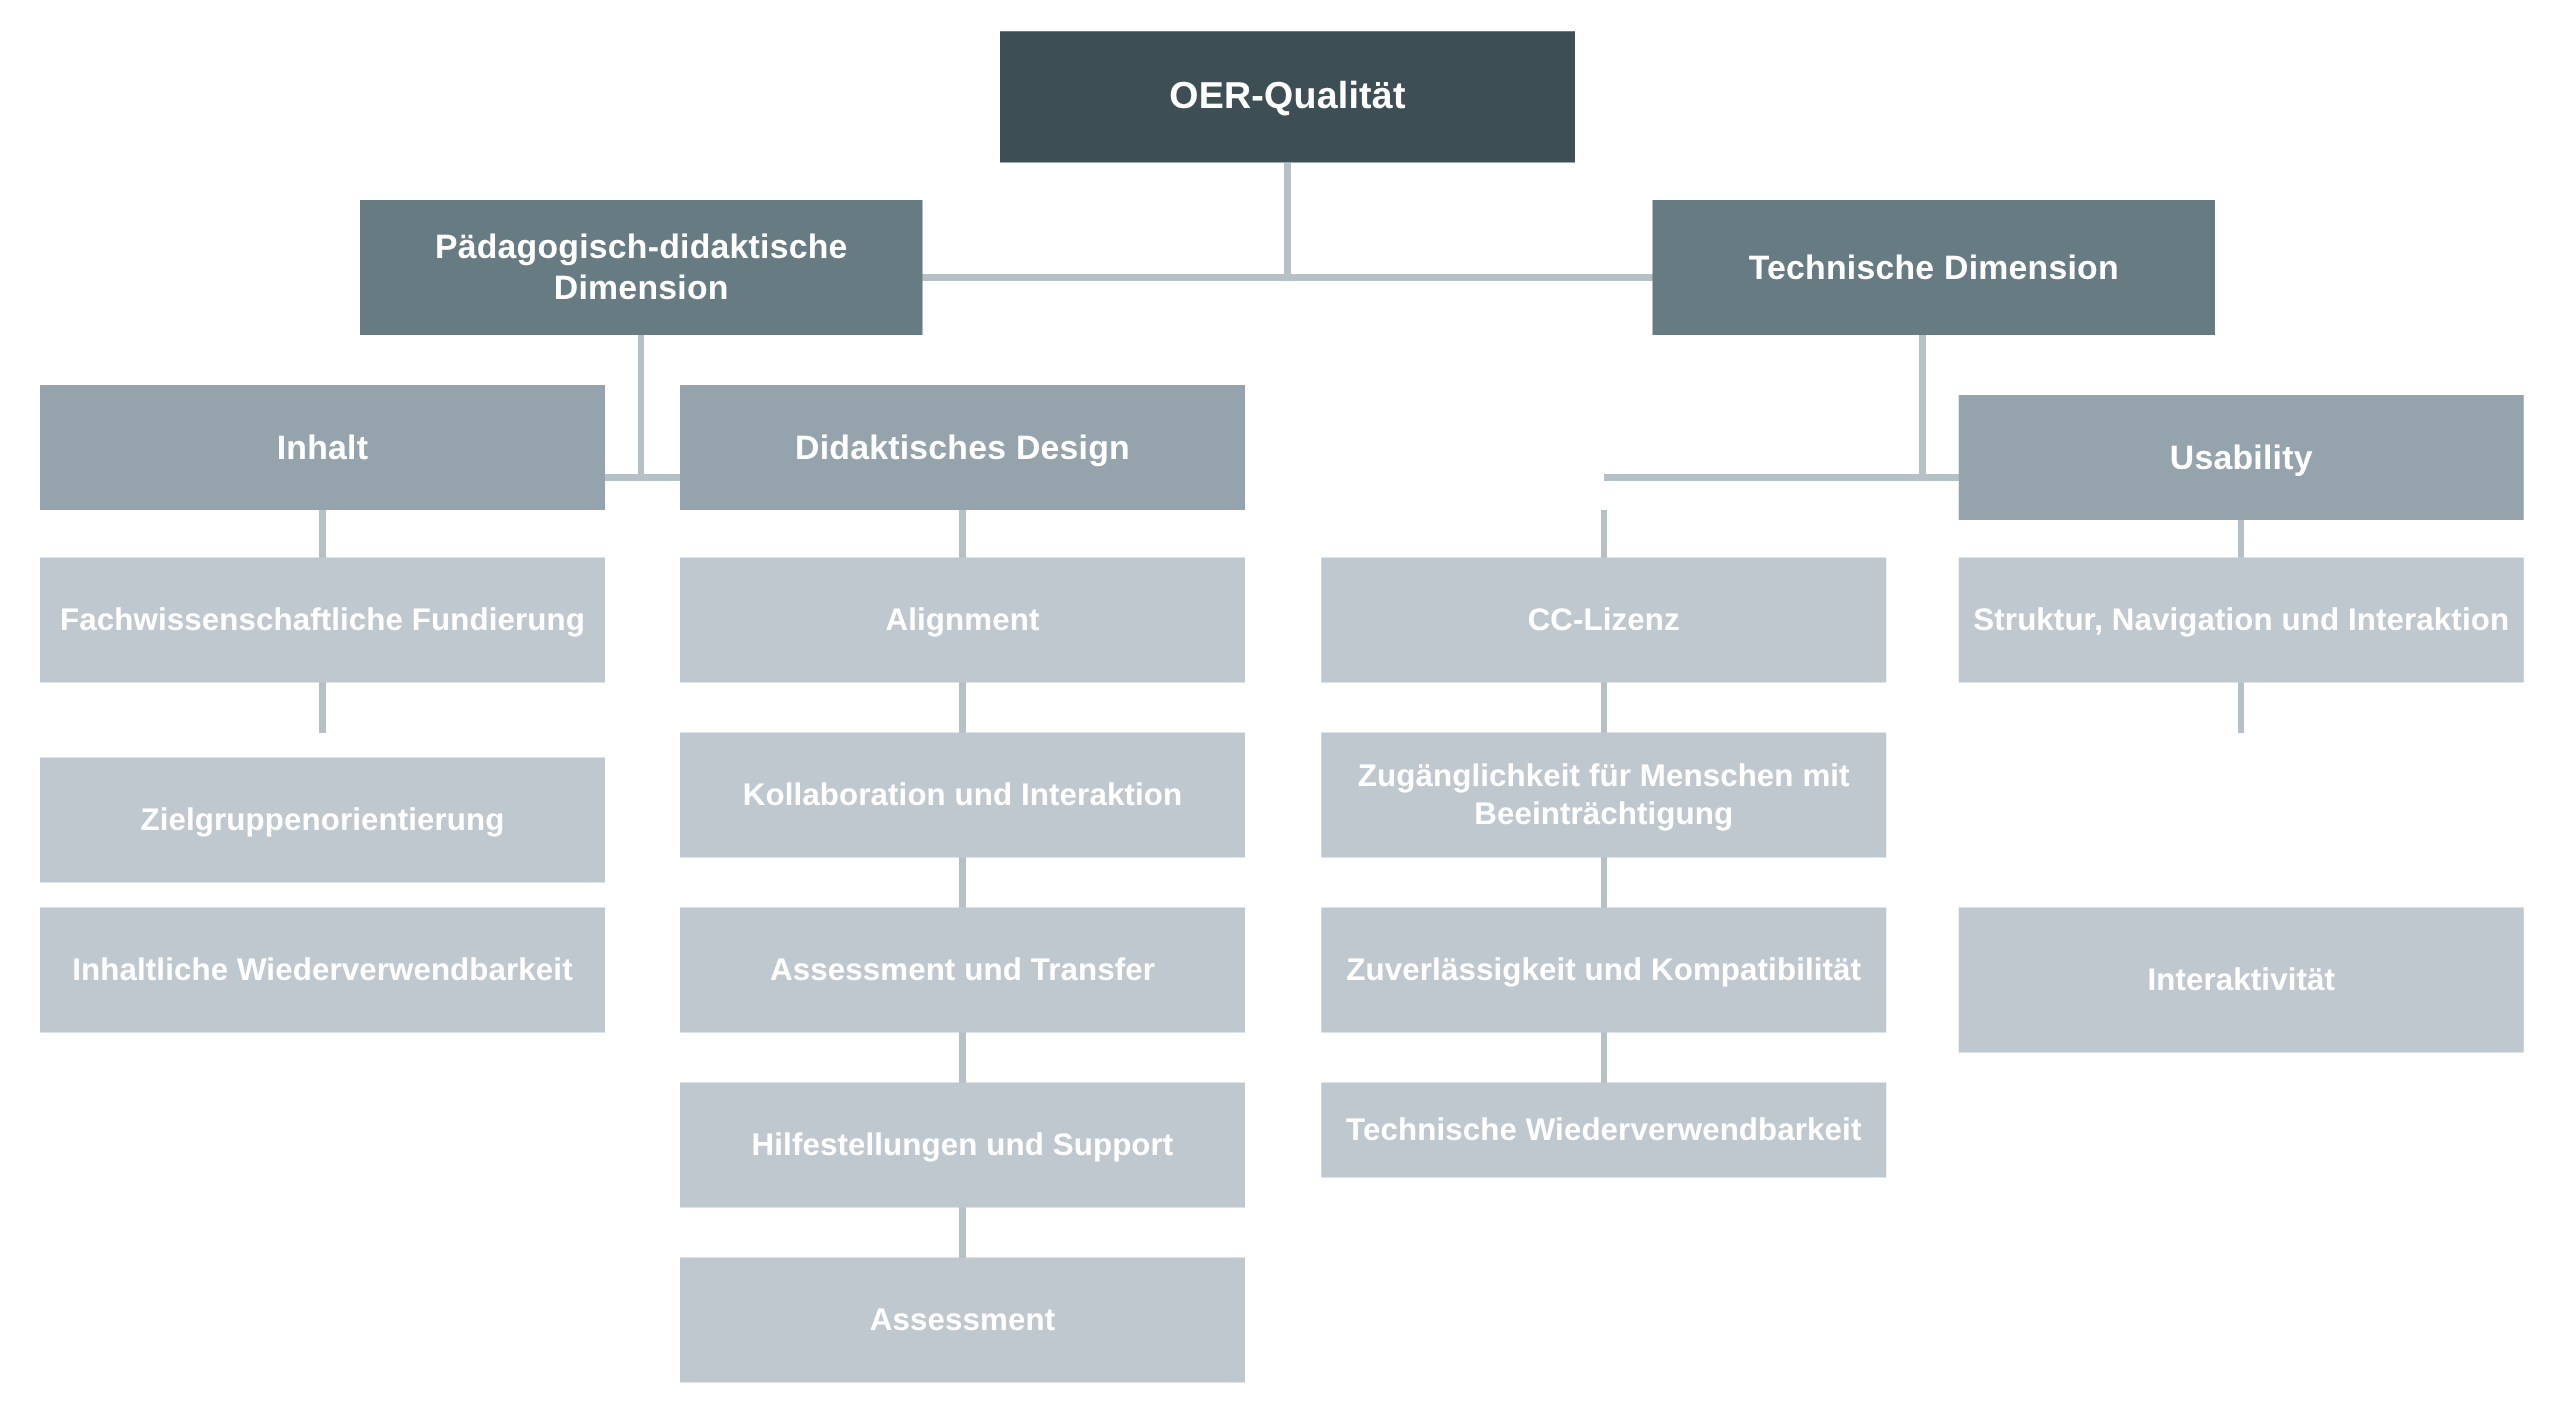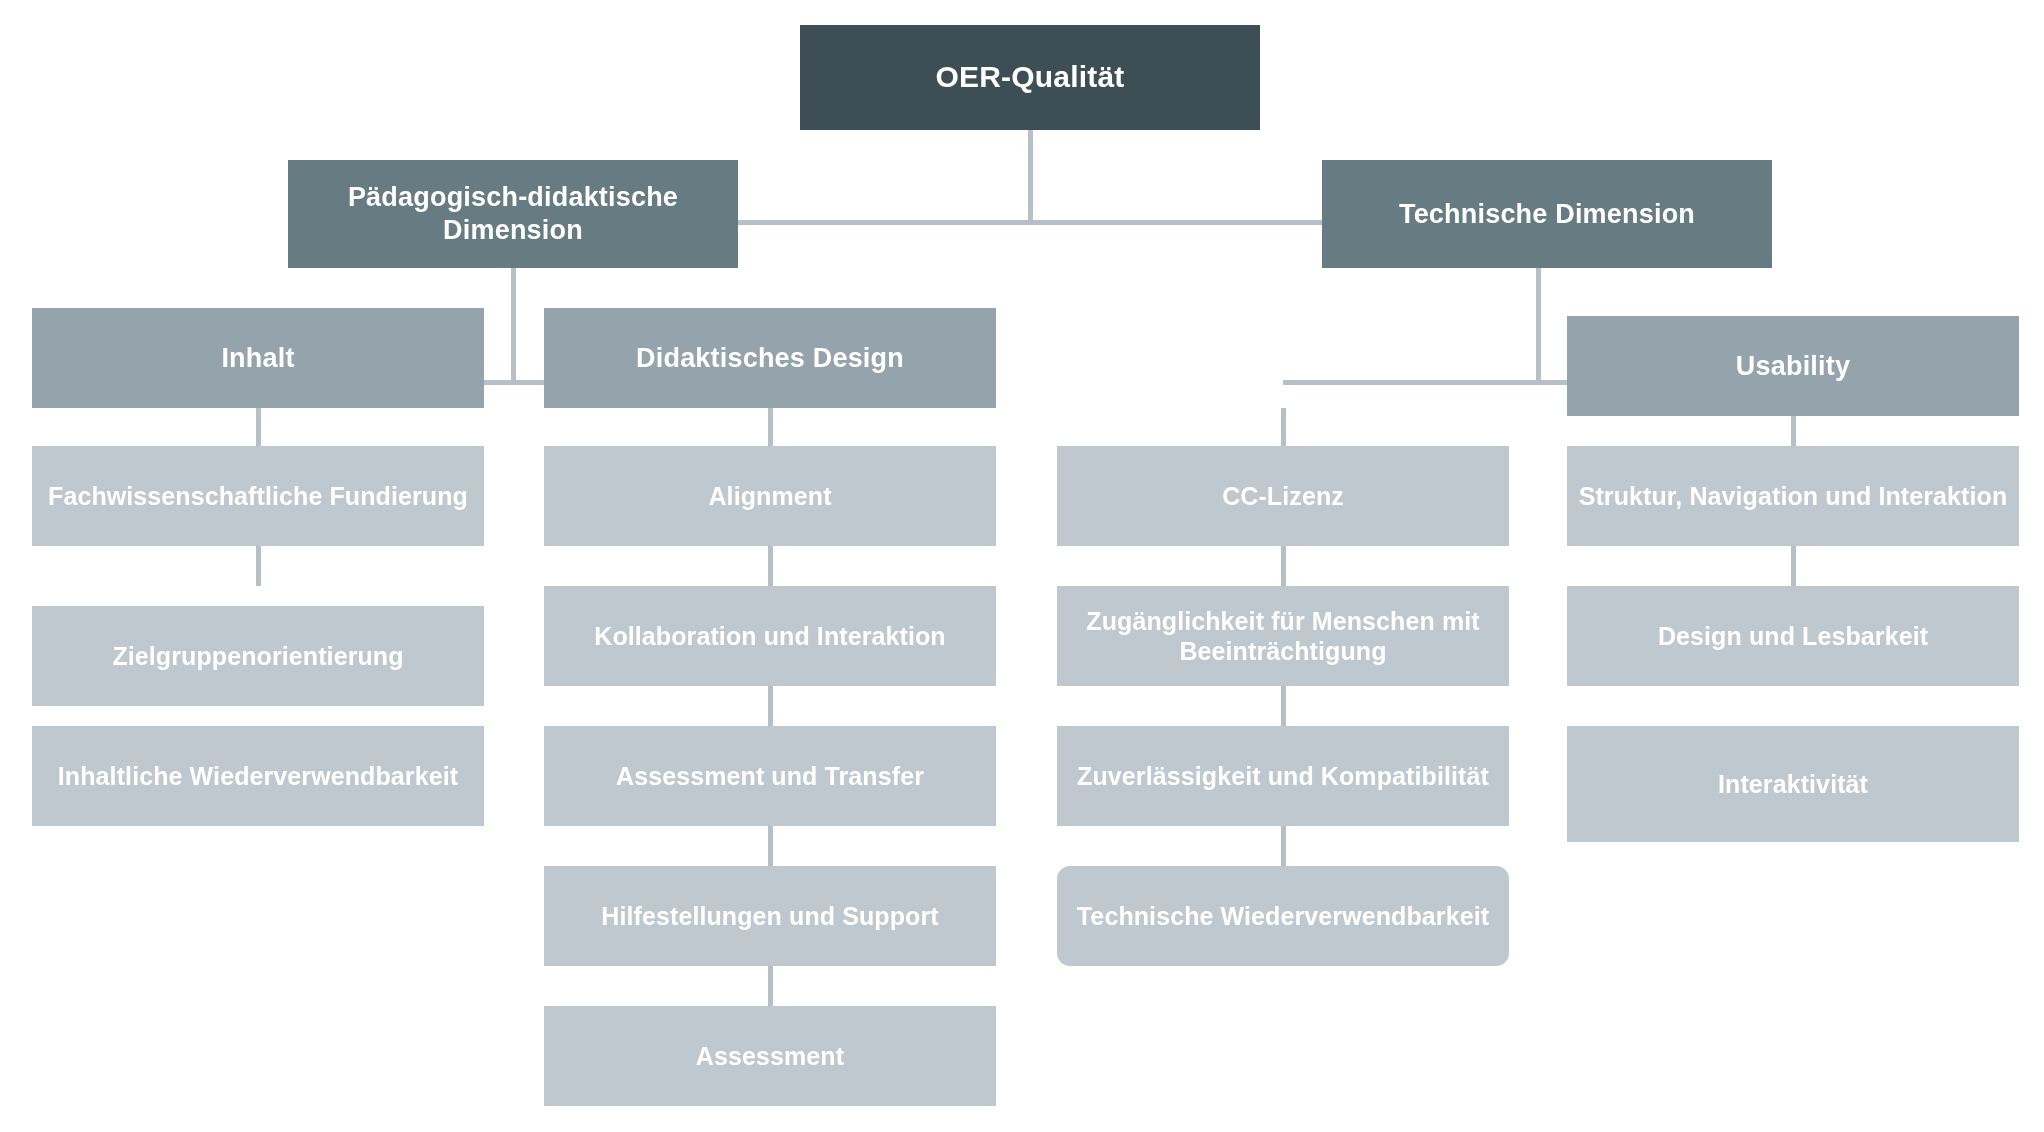--- a/index.html
+++ b/index.html
@@ -144,27 +144,24 @@
 
   <div class="node lvl-leaf" style="left:1057px; top:446px; width:452px; height:100px;">
     <span>CC-Lizenz</span>
   </div>
   <div class="node lvl-leaf" style="left:1057px; top:586px; width:452px; height:100px;">
     <span>Zugänglichkeit für Menschen mit Beeinträchtigung</span>
   </div>
   <div class="node lvl-leaf" style="left:1057px; top:726px; width:452px; height:100px;">
     <span>Zuverlässigkeit und Kompatibilität</span>
   </div>
-  <div class="node lvl-leaf" style="left:1057px; top:866px; width:452px; height:100px;border-radius:13px;">
+  <div class="node lvl-leaf" style="left:1057px; top:866px; width:452px; height:76px;">
     <span>Technische Wiederverwendbarkeit</span>
   </div>
 
   <div class="node lvl-leaf" style="left:1567px; top:446px; width:452px; height:100px;">
     <span>Struktur, Navigation und Interaktion</span>
-  </div>
-  <div class="node lvl-leaf" style="left:1567px; top:586px; width:452px; height:100px;">
-    <span>Design und Lesbarkeit</span>
   </div>
   <div class="node lvl-leaf" style="left:1567px; top:726px; width:452px; height:116px;">
     <span>Interaktivität</span>
   </div>
 
 </div>
 
 </body></html>

